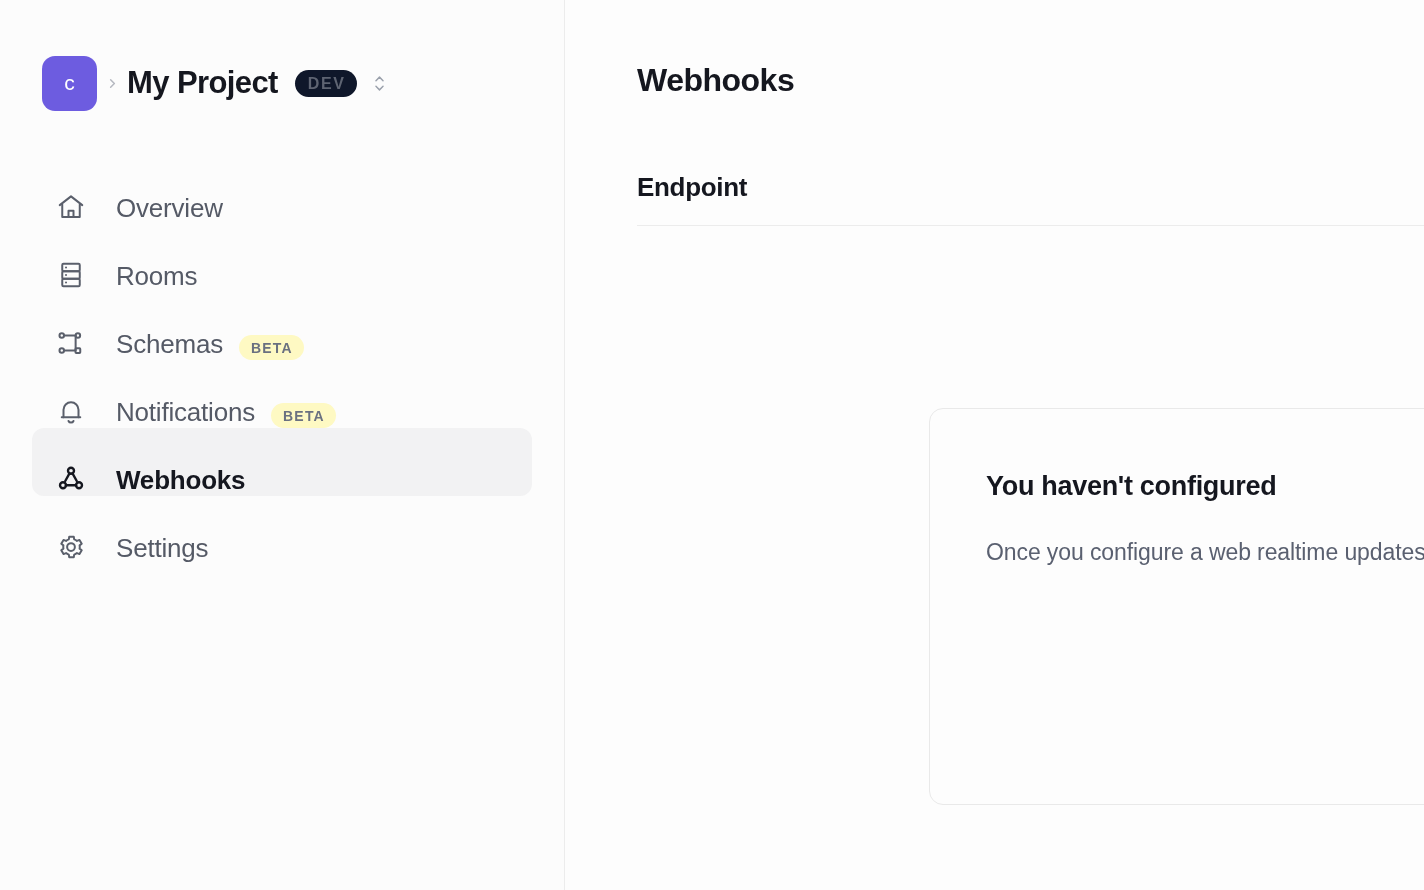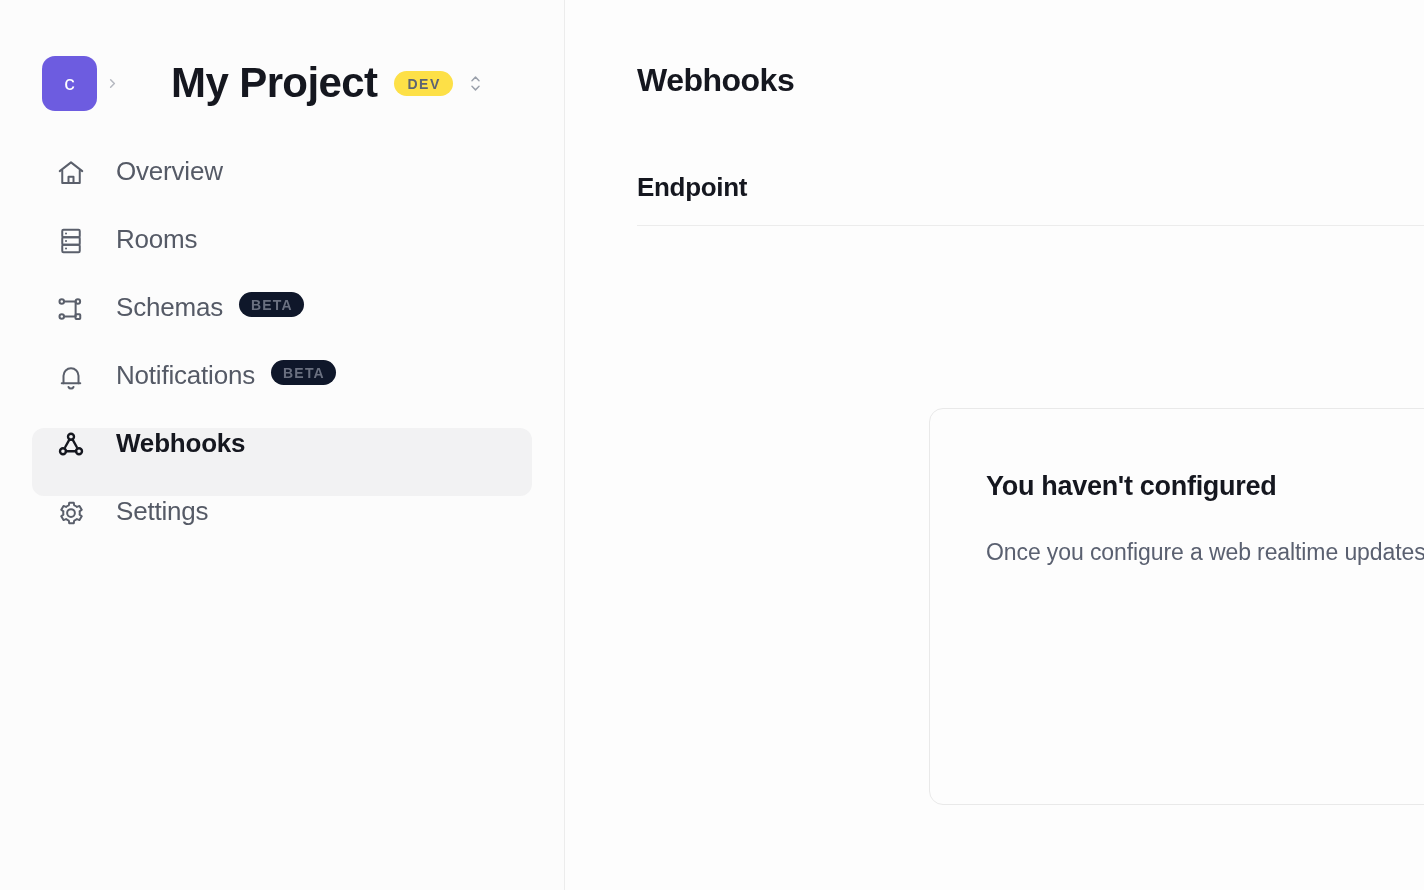--- a/index.html
+++ b/index.html
@@ -61,33 +61,32 @@
   .crumb-sep {
     display: flex;
     align-items: center;
     justify-content: center;
     width: 30px;
     color: #b5b8c0;
     flex: 0 0 30px;
   }
 
   .project-name {
-    font-size: 42px;
+    font-size: 31px;
     font-weight: 700;
     color: #15171f;
     letter-spacing: -0.6px;
     white-space: nowrap;
-    margin-left: 44px;
   }
 
   .env-badge {
     margin-left: 17px;
-    background: #fde047;
+    background: #0f172a;
     color: #5e6472;
-    font-size: 14px;
+    font-size: 16px;
     font-weight: 700;
     letter-spacing: 1.6px;
     padding: 6px 12px 5px 13px;
     border-radius: 999px;
     line-height: 1;
   }
 
   .env-switcher {
     margin-left: 14px;
     display: flex;
@@ -96,21 +95,21 @@
   }
 
   
   .nav {
     margin-top: 45px;
     padding: 0 32px;
   }
 
   .nav-item {
     display: flex;
-    align-items: flex-start;
+    align-items: flex-end;
     height: 68px;
     border-radius: 12px;
     padding-left: 22px;
     cursor: pointer;
   }
 
   .nav-item .nav-icon {
     width: 34px;
     height: 34px;
     flex: 0 0 34px;
@@ -134,21 +133,21 @@
 
   .nav-item.active .nav-icon { color: #15171f; }
 
   .nav-item.active .nav-label {
     color: #15171f;
     font-weight: 700;
   }
 
   .beta-badge {
     margin-left: 16px;
-    background: #0f172a;
+    background: #fef9c3;
     color: #6a7080;
     font-size: 14px;
     font-weight: 600;
     letter-spacing: 1.2px;
     padding: 6px 11px 5px 12px;
     border-radius: 999px;
     line-height: 1;
   }
 
   

